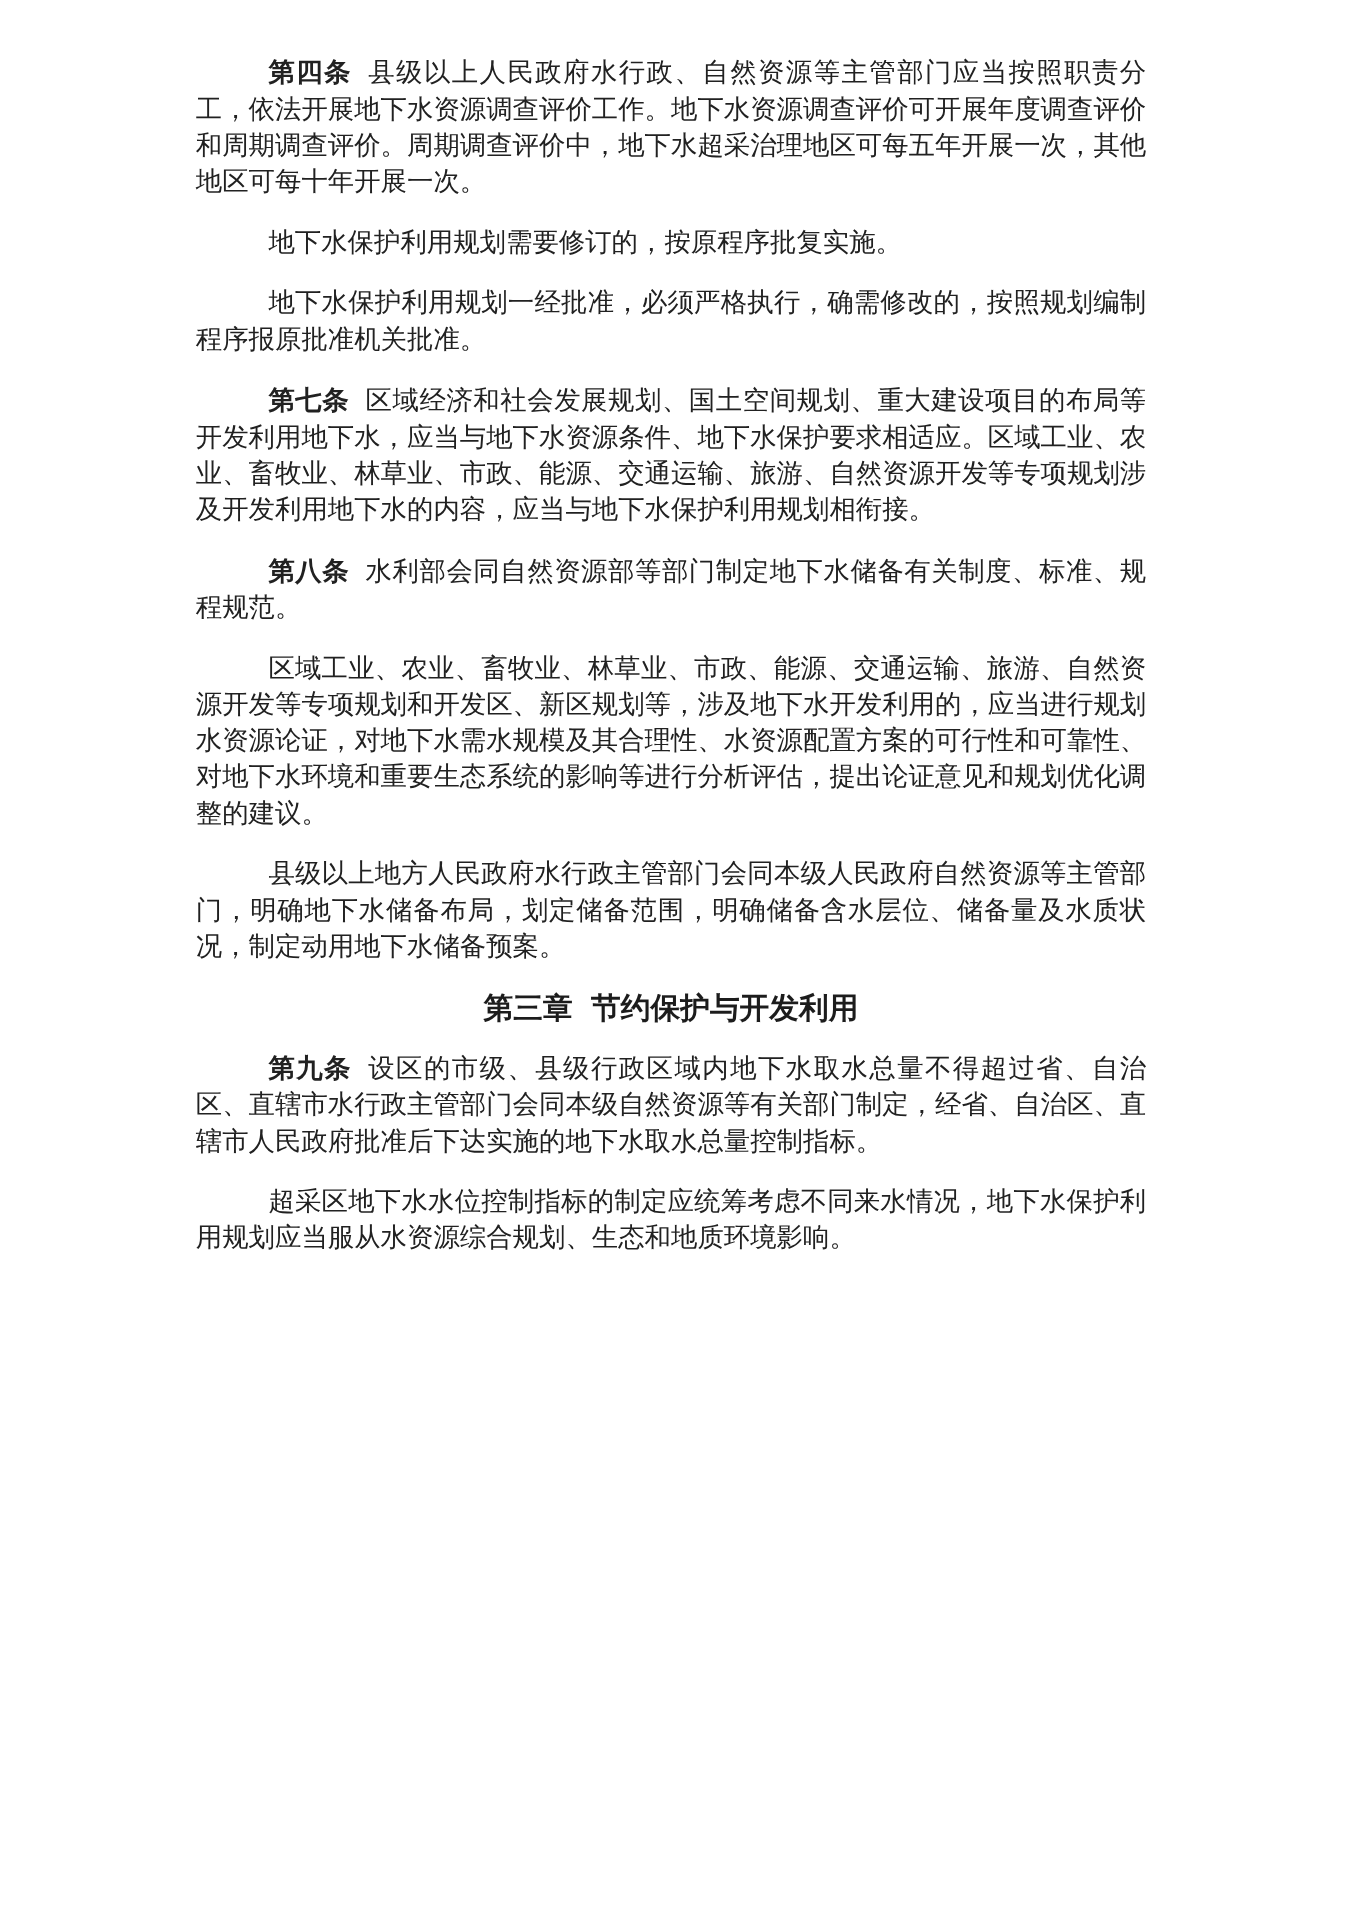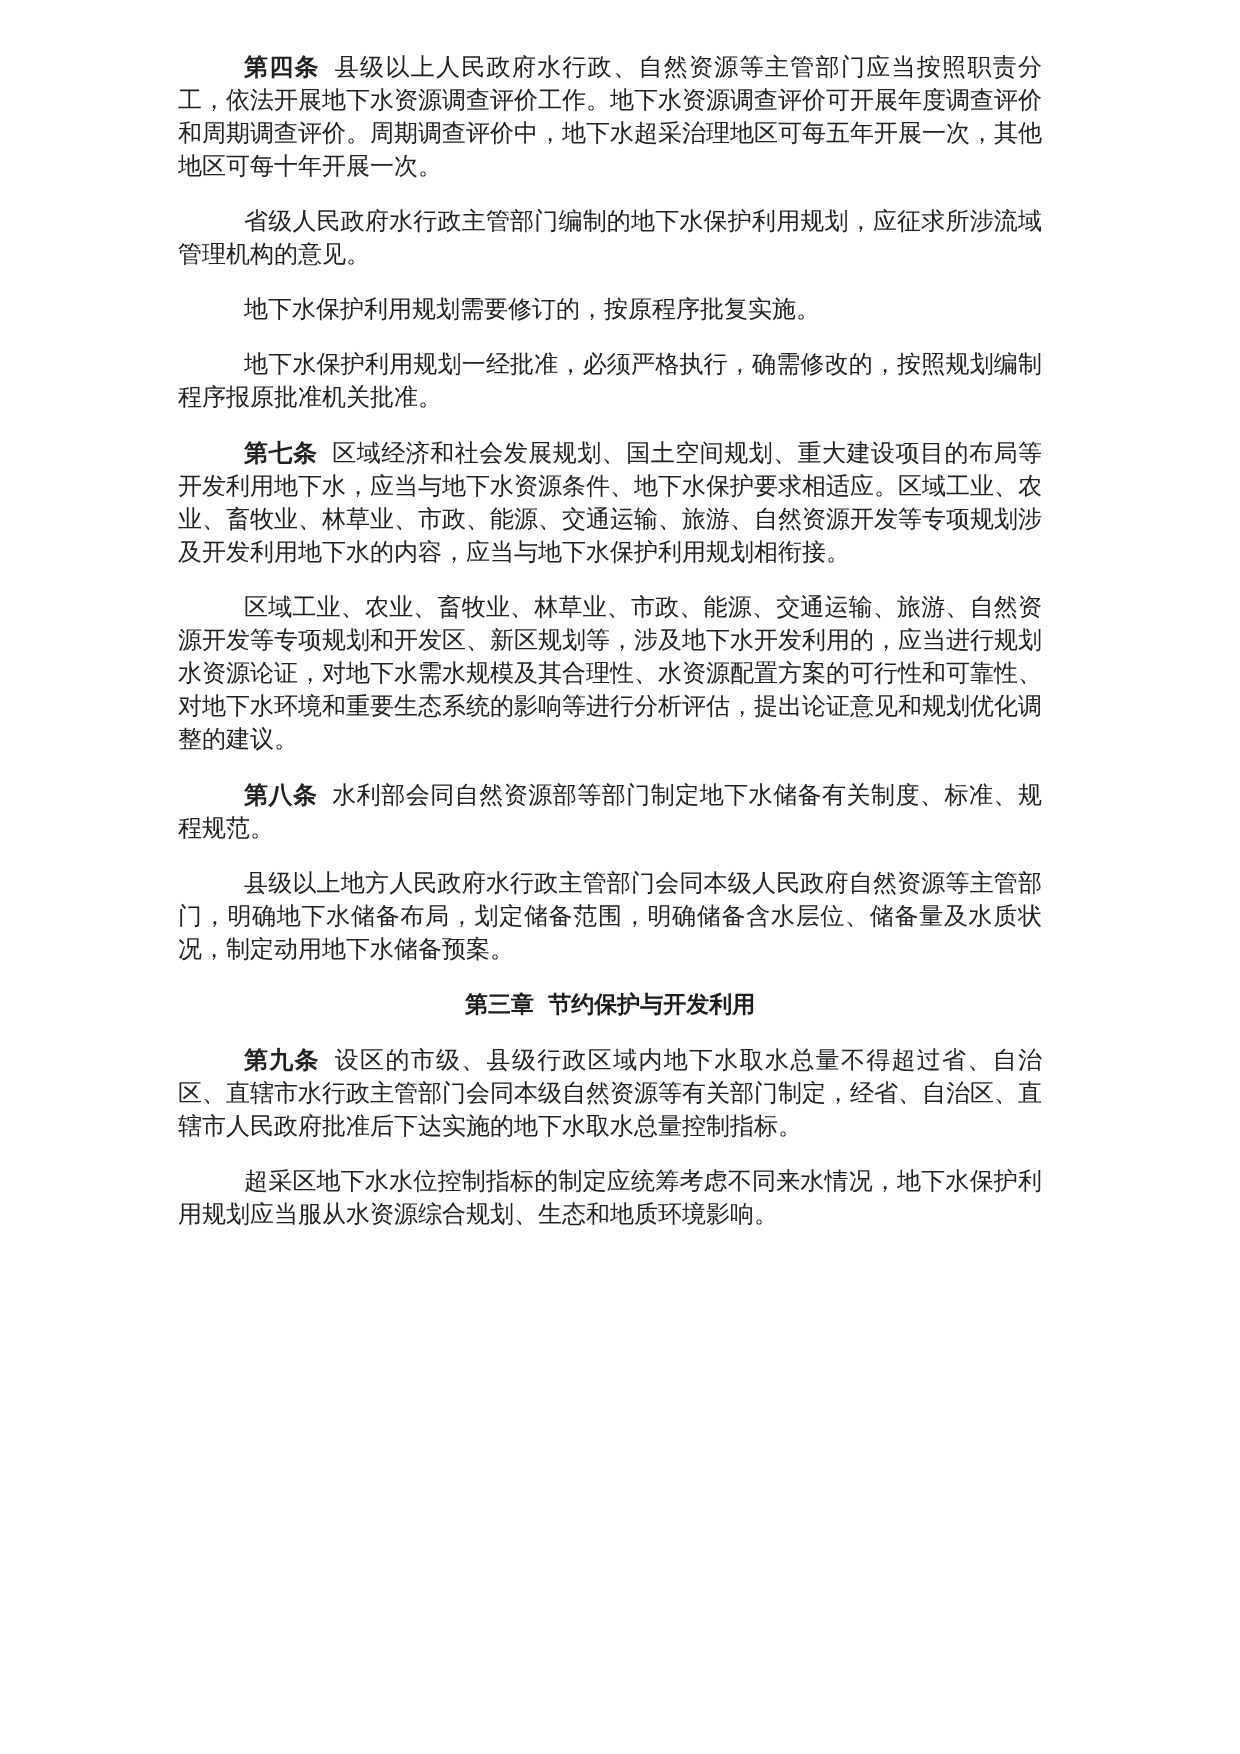--- a/index.html
+++ b/index.html
@@ -32,45 +32,44 @@
     font-size: 24px;
     line-height: 33px;
     color: #212121;
     text-align: justify;
     text-align-last: left;
     text-indent: 66px;
     margin: 0 0 22px 0;
     letter-spacing: 0;
   }
   .chapter {
-    font-size: 23px;
+    font-size: 27px;
     line-height: 33px;
     color: #1c1c1c;
     text-align: center;
     text-indent: 0;
     font-weight: bold;
     font-family: "Liberation Sans", "DejaVu Sans", sans-serif;
     margin: 11px 0 22px 0;
   }
   .num {
     font-weight: bold;
     font-family: "Liberation Sans", "DejaVu Sans", sans-serif;
     margin-right: 0.62em;
   }
 </style>
 </head>
 <body>
 
 <div class="page">
   <div class="content">
       <p class="para"><span class="num">第四条</span><span>县级以上人民政府水行政、自然资源等主管部门应当按照职责分工，依法开展地下水资源调查评价工作。地下水资源调查评价可开展年度调查评价和周期调查评价。周期调查评价中，地下水超采治理地区可每五年开展一次，其他地区可每十年开展一次。</span></p>
-      <p class="para"><span>省级人民政府水行政主管部门编制的地下水保护利用规划，应征求所涉流域管理机构的意见。</span></p>
       <p class="para"><span>地下水保护利用规划需要修订的，按原程序批复实施。</span></p>
       <p class="para"><span>地下水保护利用规划一经批准，必须严格执行，确需修改的，按照规划编制程序报原批准机关批准。</span></p>
       <p class="para"><span class="num">第七条</span><span>区域经济和社会发展规划、国土空间规划、重大建设项目的布局等开发利用地下水，应当与地下水资源条件、地下水保护要求相适应。区域工业、农业、畜牧业、林草业、市政、能源、交通运输、旅游、自然资源开发等专项规划涉及开发利用地下水的内容，应当与地下水保护利用规划相衔接。</span></p>
+      <p class="para"><span class="num">第八条</span><span>水利部会同自然资源部等部门制定地下水储备有关制度、标准、规程规范。</span></p>
       <p class="para"><span>区域工业、农业、畜牧业、林草业、市政、能源、交通运输、旅游、自然资源开发等专项规划和开发区、新区规划等，涉及地下水开发利用的，应当进行规划水资源论证，对地下水需水规模及其合理性、水资源配置方案的可行性和可靠性、对地下水环境和重要生态系统的影响等进行分析评估，提出论证意见和规划优化调整的建议。</span></p>
-      <p class="para"><span class="num">第八条</span><span>水利部会同自然资源部等部门制定地下水储备有关制度、标准、规程规范。</span></p>
       <p class="para"><span>县级以上地方人民政府水行政主管部门会同本级人民政府自然资源等主管部门，明确地下水储备布局，划定储备范围，明确储备含水层位、储备量及水质状况，制定动用地下水储备预案。</span></p>
       <p class="chapter"><span class="num">第三章</span><span>节约保护与开发利用</span></p>
       <p class="para"><span class="num">第九条</span><span>设区的市级、县级行政区域内地下水取水总量不得超过省、自治区、直辖市水行政主管部门会同本级自然资源等有关部门制定，经省、自治区、直辖市人民政府批准后下达实施的地下水取水总量控制指标。</span></p>
       <p class="para"><span>超采区地下水水位控制指标的制定应统筹考虑不同来水情况，地下水保护利用规划应当服从水资源综合规划、生态和地质环境影响。</span></p>
     </div>
 </div>
 
 </body></html>

